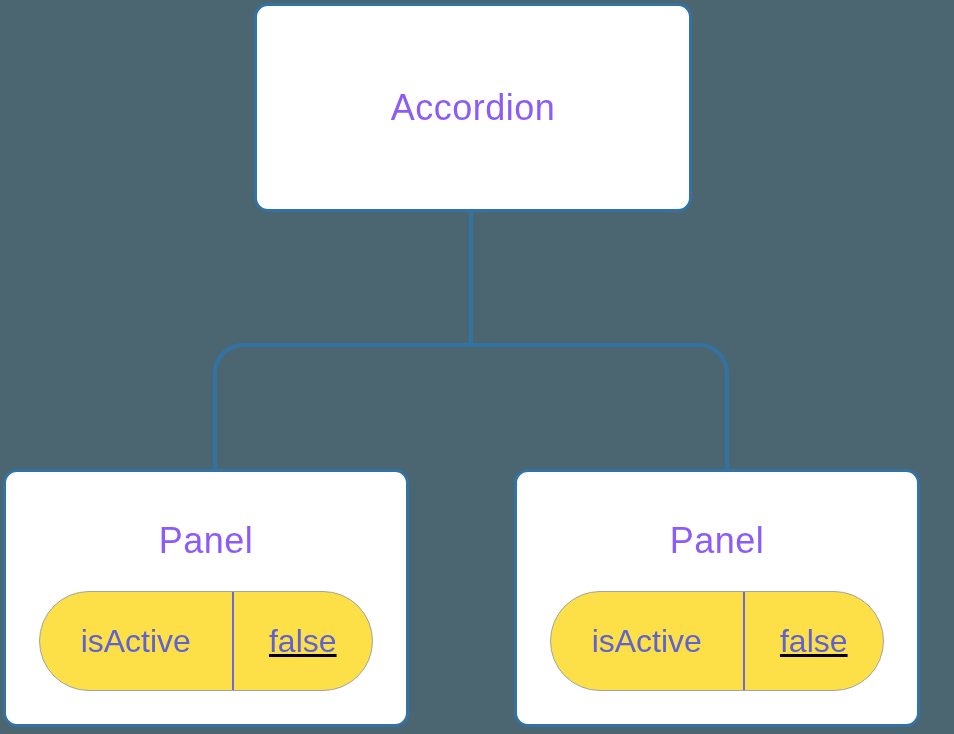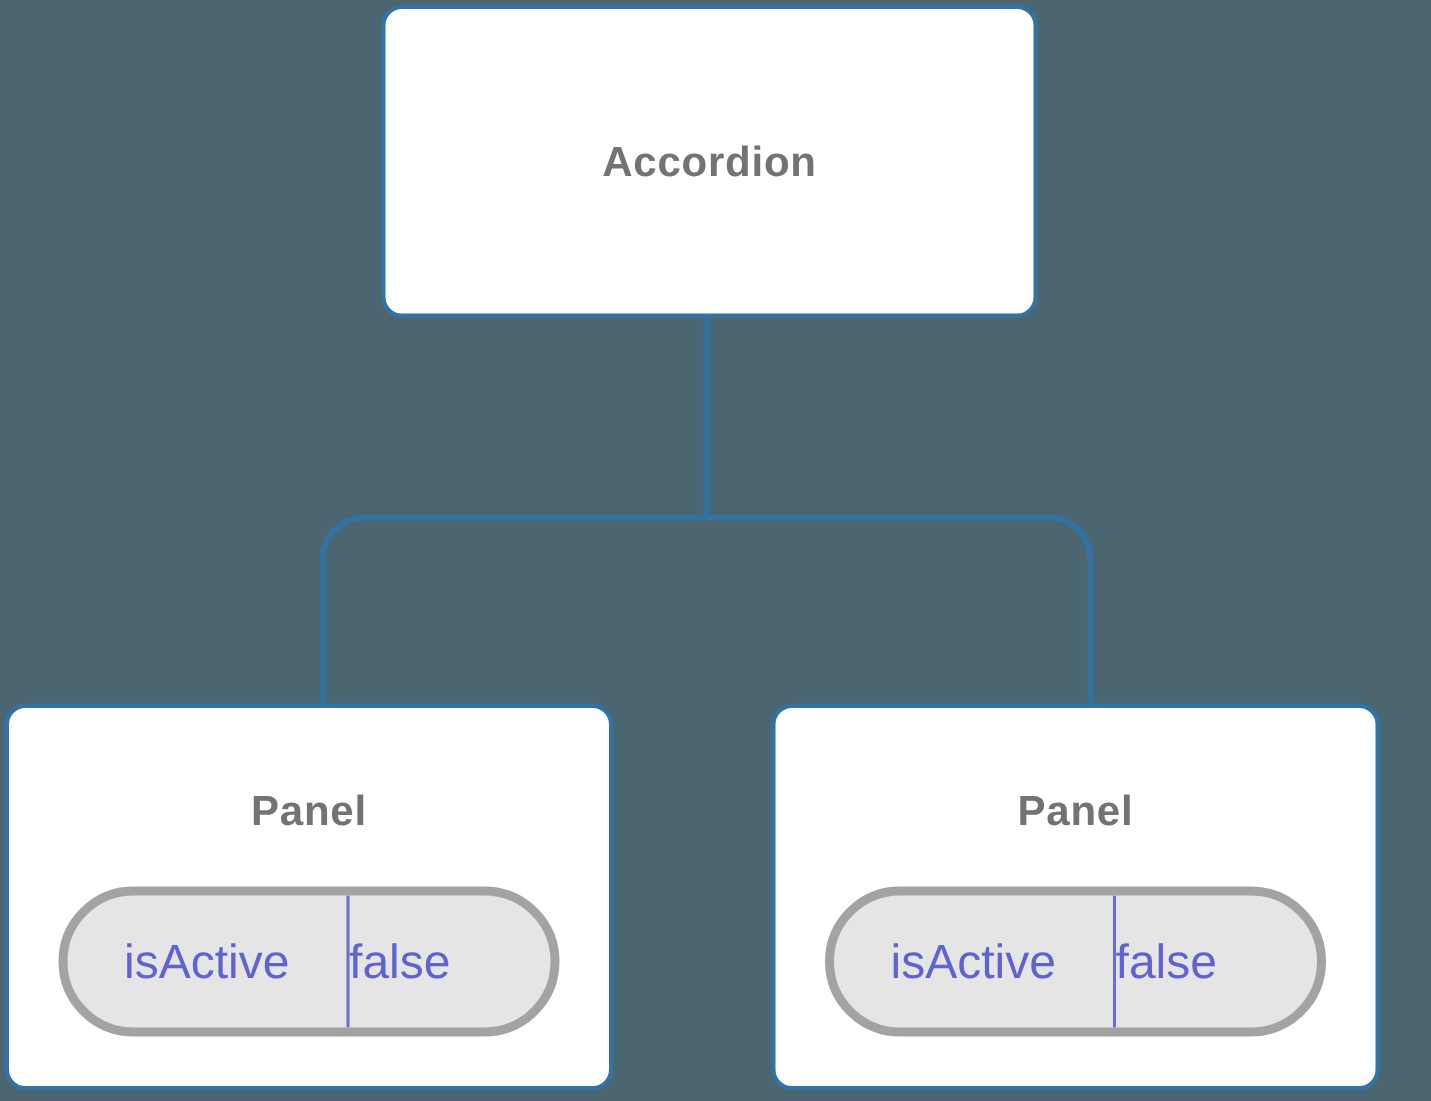--- a/index.html
+++ b/index.html
@@ -28,23 +28,23 @@
   .node-root {
     left: 254px;
     top: 3px;
     width: 438px;
     height: 209px;
     display: flex;
     align-items: center;
     justify-content: center;
   }
   .node-title {
-    color: #737373;
-    font-size: 28px;
-    font-weight: 700;
+    color: #8b5cf6;
+    font-size: 36px;
+    font-weight: 400;
     letter-spacing: 0.5px;
   }
   .stem {
     position: absolute;
     left: 469px;
     top: 211px;
     width: 4px;
     height: 132px;
     background: #3273A3;
   }
@@ -74,38 +74,40 @@
     text-align: center;
     line-height: 40px;
   }
   .pill {
     position: absolute;
     left: 33px;
     right: 33px;
     top: 119px;
     height: 100px;
     box-sizing: border-box;
-    border: 6px solid #a3a3a3;
+    border: 1px solid #a3a3a3;
     border-radius: 52px;
-    background: #e5e5e5;
+    background: #fde047;
     display: flex;
     overflow: hidden;
   }
   .pill-key {
     flex: 0 0 58.3%;
     display: flex;
     align-items: center;
     justify-content: center;
     border-right: 2px solid #6B6BDC;
     box-sizing: border-box;
   }
   .pill-value {
     flex: 1;
     display: flex;
     align-items: center;
+    justify-content: center;
+    text-decoration: underline;
   }
   .pill-text {
     color: #5E62D2;
     font-size: 32px;
     font-weight: 400;
   }
 </style>
 </head>
 <body>
 

